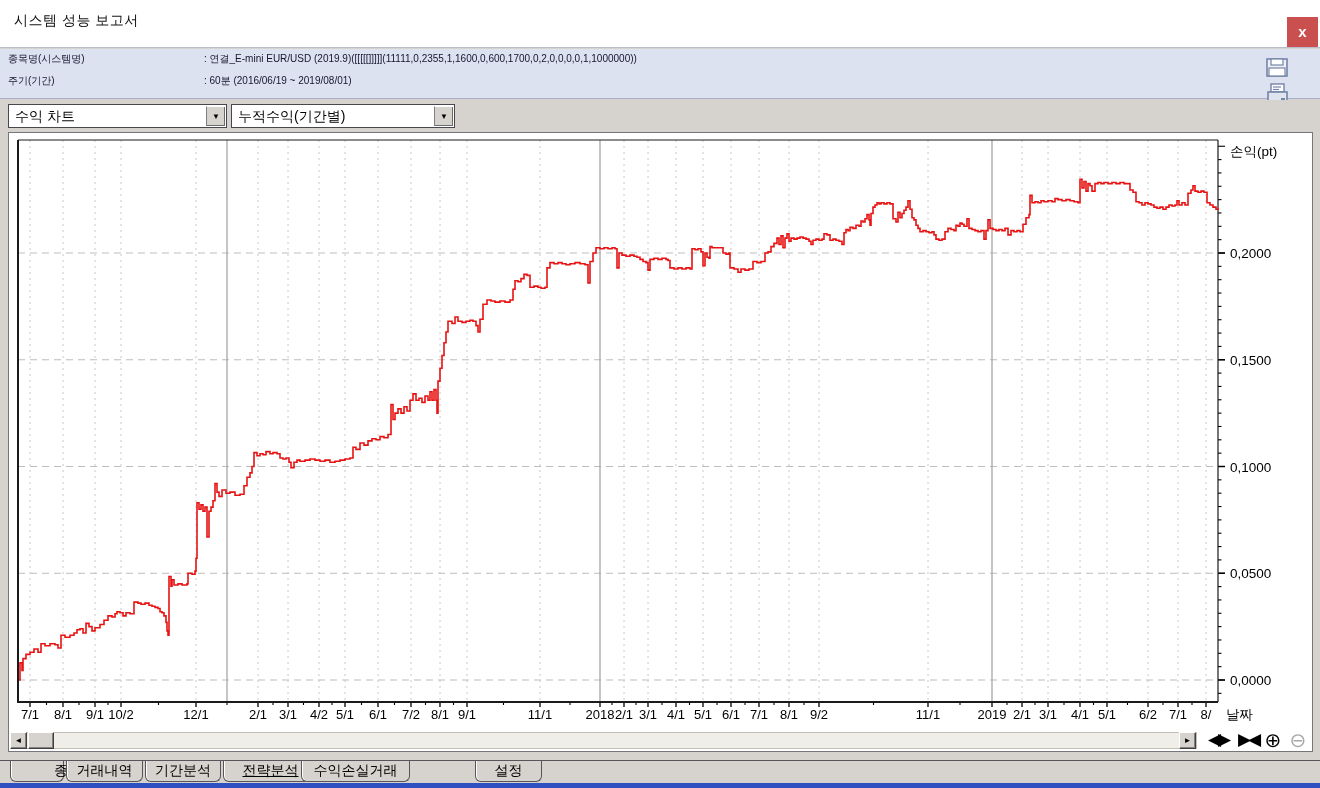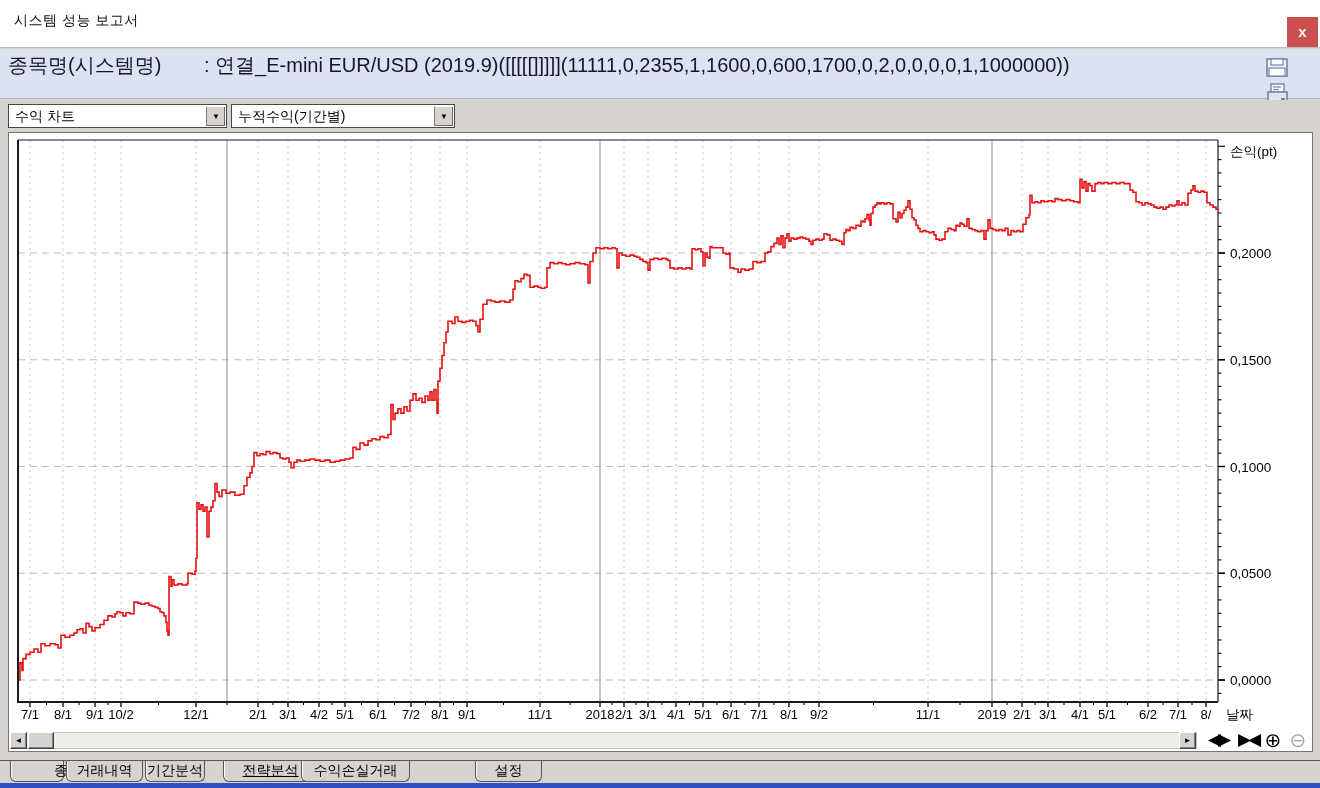--- a/index.html
+++ b/index.html
@@ -5,21 +5,21 @@
   * { margin:0; padding:0; box-sizing:border-box; }
   html,body { width:1320px; height:788px; overflow:hidden; }
   body { font-family:"Liberation Sans", sans-serif; background:#d6d3ce; position:relative; color:#000; }
 
   .titlebar { position:absolute; left:0; top:0; width:1320px; height:48px; background:#ffffff; border-bottom:1px solid #b9bcc9; }
   .titlebar .title { position:absolute; left:14px; top:12px; font-size:14px; color:#111; letter-spacing:0.5px; }
   .close-btn { position:absolute; right:2px; top:17px; width:31px; height:30px; background:#c9504e; color:#fff;
                font-size:15px; font-weight:bold; text-align:center; line-height:29px; cursor:default; }
 
   .reportheader { position:absolute; left:0; top:49px; width:1320px; height:50px; background:#dde2f1; border-bottom:1px solid #aab0c4; }
-  .hrow { position:absolute; left:8px; height:22px; font-size:20px; white-space:nowrap; }
+  .hrow { position:absolute; left:8px; height:22px; font-size:10px; white-space:nowrap; }
   .hrow .lbl { display:inline-block; width:196px; color:#15152e; }
   .hrow .val { color:#15152e; }
   .hdr-icons { position:absolute; right:4px; top:4px; width:52px; height:40px; }
   .icon-btn { display:inline-block; width:24px; height:28px; vertical-align:top; margin-left:1px; cursor:default; }
 
   .toolbar { position:absolute; left:0; top:100px; width:1320px; height:31px; background:#d6d3ce; }
   .combo { position:absolute; top:4px; height:24px; background:#fff; border:1px solid #48484c; font-size:14px; }
   .combo .cv { position:absolute; left:6px; top:3px; white-space:nowrap; }
   .combo .arrowbox { position:absolute; right:1px; top:1px; width:19px; height:20px; background:#d6d3ce;
        border-left:1px solid #808080; text-align:center; line-height:19px; font-size:8px; color:#000;
@@ -52,20 +52,23 @@
 <div class="titlebar">
   <div class="title">시스템 성능 보고서</div>
 </div>
 <div class="close-btn">
   <span>x</span>
 </div>
 
 <div class="reportheader">
   <div class="hrow" style="top:3px;">
     <span class="lbl">종목명(시스템명)</span><span class="val">: 연결_E-mini EUR/USD (2019.9)([[[[[]]]]](11111,0,2355,1,1600,0,600,1700,0,2,0,0,0,0,1,1000000))</span>
+  </div>
+  <div class="hrow" style="top:25px;">
+    <span class="lbl">주기(기간)</span><span class="val">: 60분 (2016/06/19 ~ 2019/08/01)</span>
   </div>
   <div class="hdr-icons">
     <span class="icon-btn">
       <svg width="24" height="28" viewBox="0 0 24 28">
         <rect x="2" y="6" width="20" height="17" fill="#eef1f7" stroke="#7484a8" stroke-width="1.6"></rect>
         <rect x="6" y="6" width="12" height="6" fill="#fff" stroke="#7484a8" stroke-width="1.2"></rect>
         <rect x="4" y="15" width="16" height="8" fill="#fff" stroke="#7484a8" stroke-width="1.2"></rect>
       </svg>
     </span>
     <span class="icon-btn">
@@ -307,19 +310,19 @@
   </div>
   <div class="navico circ" style="left:1277px; width:24px; color:#a8a8a8;">
     <span>⊖</span>
   </div>
 </div>
 
 <div class="tabline"></div>
 <div>
   <div class="tab" style="left:10px; width:54px;padding-left:43px;">종합</div>
   <div class="tab" style="left:66px; width:77px;">거래내역</div>
-  <div class="tab" style="left:145px; width:60px;">기간분석</div>
+  <div class="tab" style="left:145px; width:76px;">기간분석</div>
   <div class="tab" style="left:223px; width:95px;text-decoration:underline;">전략분석</div>
   <div class="tab" style="left:301px; width:109px;">수익손실거래</div>
   <div class="tab active" style="left:412px; width:60px;">그래프</div>
   <div class="tab" style="left:475px; width:67px;">설정</div>
 </div>
 <div class="bottomstrip"></div>
 
 </body></html>

